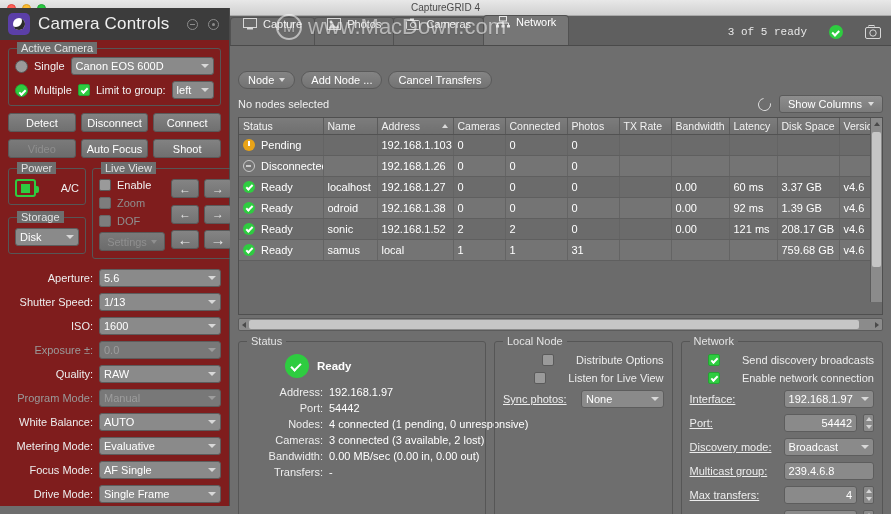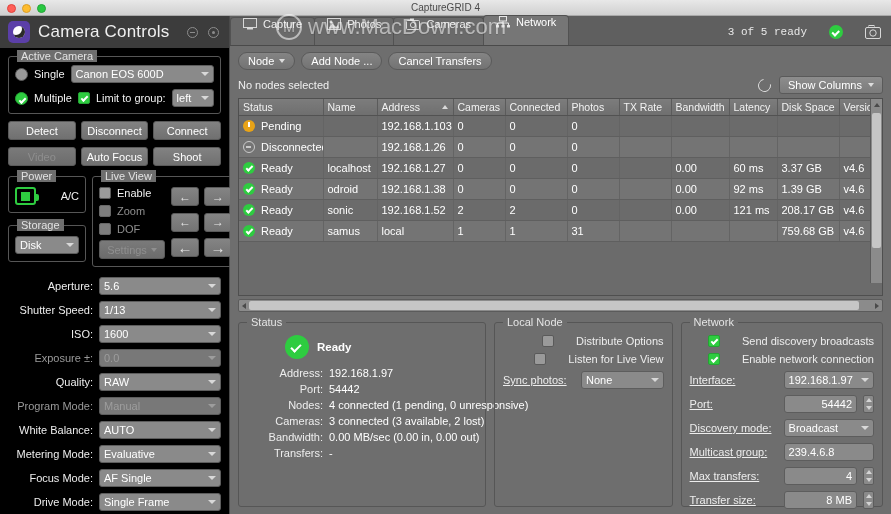--- a/index.html
+++ b/index.html
@@ -24,22 +24,22 @@
   .dot.red { background:#ff5f57; border:1px solid #e0443e; }
   .dot.yellow { background:#febc2e; border:1px solid #d89d28; }
   .dot.green { background:#28c840; border:1px solid #23a438; }
   .win-title {
     position:absolute; left:0; right:0; top:2px; text-align:center;
     color:#4a4a4a; font-size:10px; font-family:"Liberation Sans", sans-serif;
   }
 
   
   .left-panel {
-    position:absolute; left:0; top:16px; width:230px; height:498px;
-    background:#000000; border-right:1px solid #4a4a4a;
+    position:absolute; left:0; top:8px; width:230px; height:498px;
+    background:#7f1d1d; border-right:1px solid #4a4a4a;
   }
   .cc-header {
     height:32px; background:#3c3c3c; display:flex; align-items:center;
     padding-left:8px; gap:8px;
   }
   .cc-logo {
     width:22px; height:22px; border-radius:5px;
     background:#5b3fa8; position:relative; flex:none;
   }
   .cc-logo::after{
@@ -198,21 +198,21 @@
     width:26px;height:26px;border-radius:50%;
     border:2px solid rgba(255,255,255,.55);
     display:flex;align-items:center;justify-content:center;
     font-size:14px;
   }
 
   .toolbar { display:flex; gap:6px; padding:6px 8px 4px 8px; }
   .tbtn {
     height:18px; padding:8px 9px; display:flex; align-items:center; gap:5px;
     background-image:linear-gradient(#848484,#737373);
-    border:1px solid #5a5a5a; border-radius:9px; font-size:11px; color:#fff;
+    border:1px solid #5a5a5a; border-radius:9px; font-size:11px; color:#fff;margin-top:19px;
   }
   .tbtn .caret{ width:0;height:0;border-left:3px solid transparent;
     border-right:3px solid transparent;border-top:4px solid #ddd; }
 
   .selbar {
     display:flex; align-items:center; padding:2px 8px 4px 8px;
     font-size:11px; color:#f0f0f0;
   }
   .selbar .right-side{ margin-left:auto; display:flex; align-items:center; gap:8px; }
   .refresh {

